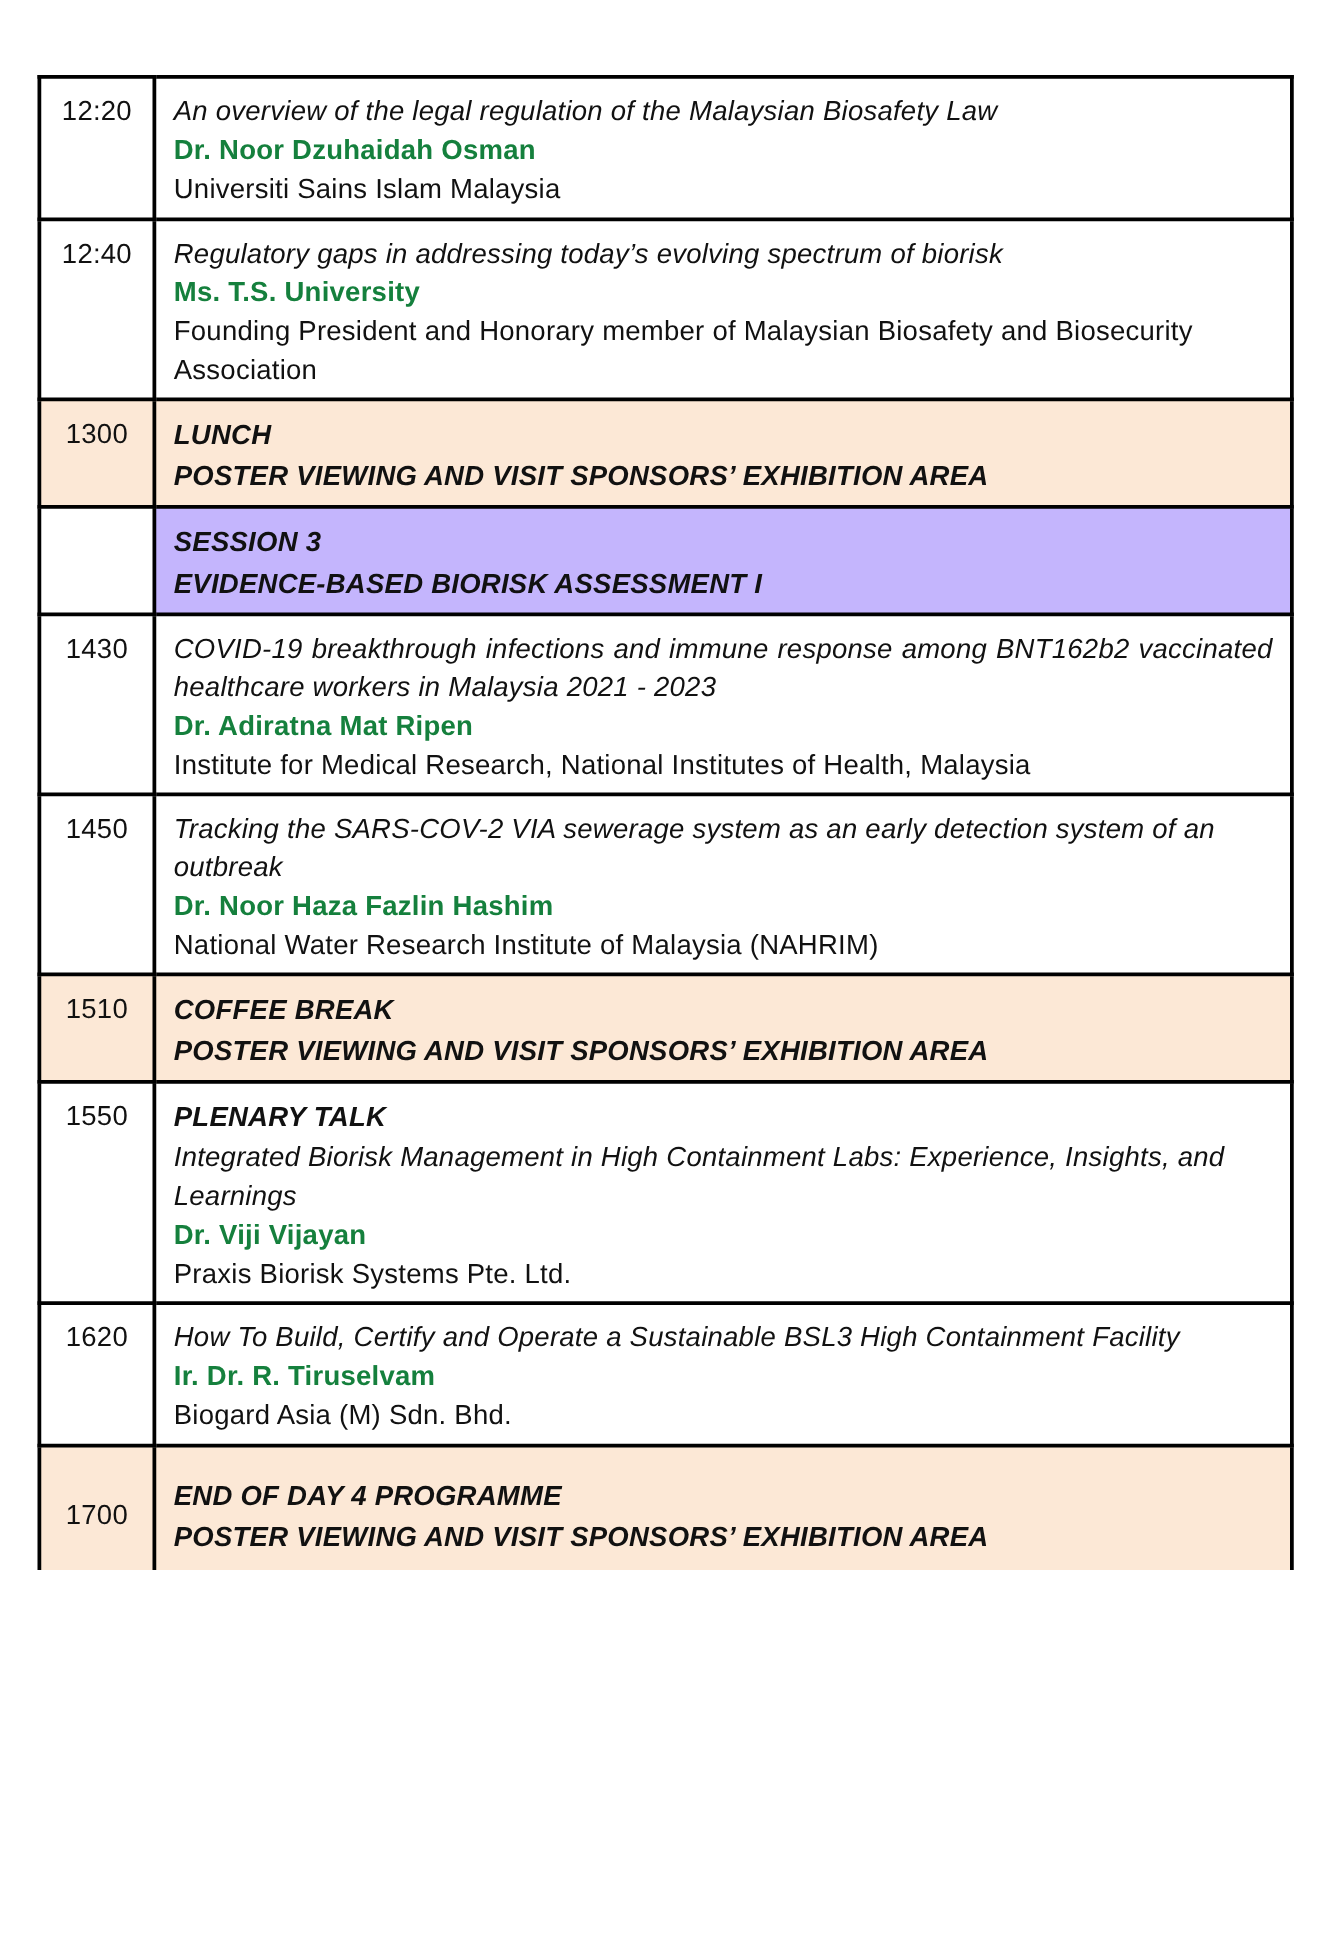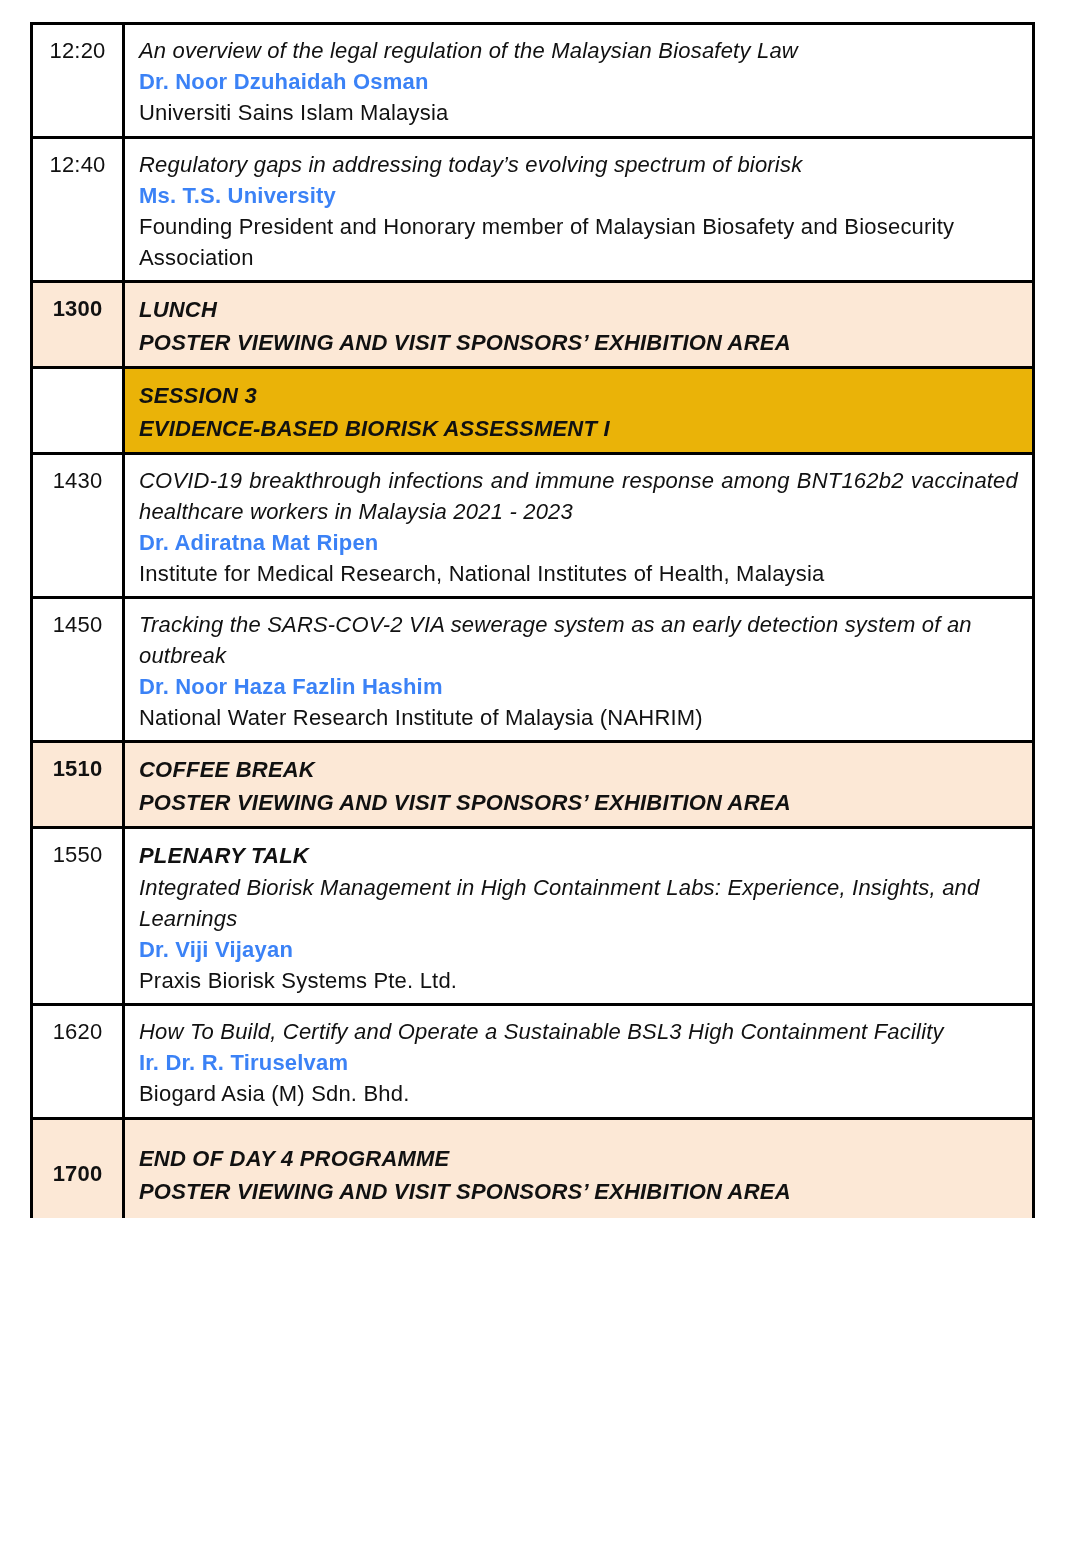--- a/index.html
+++ b/index.html
@@ -8,20 +8,21 @@
     background: #ffffff;
     font-family: "Liberation Sans", "DejaVu Sans", sans-serif;
     color: #111111;
   }
   .page {
     position: relative;
     width: 1065px;
     height: 1218px;
     background: #ffffff;
     overflow: hidden;
+    margin-top: 38px;
   }
   table.programme {
     position: absolute;
     left: 30px;
     top: 22px;
     width: 1005px;
     border-collapse: collapse;
     table-layout: fixed;
   }
   col.time-col { width: 92px; }
@@ -34,25 +35,25 @@
   }
   td.time {
     text-align: center;
     padding-top: 10px;
   }
   td.content {
     padding: 10px 14px 7px 14px;
   }
   .title { font-style: italic; }
   .justify { text-align: justify; }
-  .speaker { font-weight: bold; color: #3b82f6; }
+  .speaker { font-weight: bold; color: #15803d; }
   .label, .caps { font-weight: bold; line-height: 33px; font-style: italic; }
-  td.time.bold { font-weight: bold; text-align: center; }
+  td.time.bold { font-weight: normal; text-align: center; }
   tr.row-break td { background: #fce8d6; }
-  tr.row-session td.content { background: #eab308; }
+  tr.row-session td.content { background: #c4b5fd; }
   tr.row-session td.time { background: #ffffff; }
   tr.row-end td { background: #fce8d6; vertical-align: middle; }
   tr.row-end td.time { padding-top: 0; }
 </style>
 </head>
 <body>
 
 <div class="page">
   <table class="programme">
     <colgroup>

